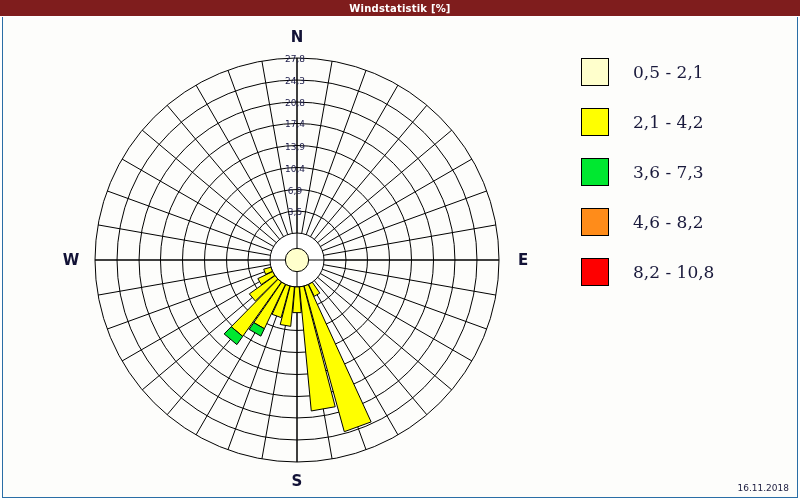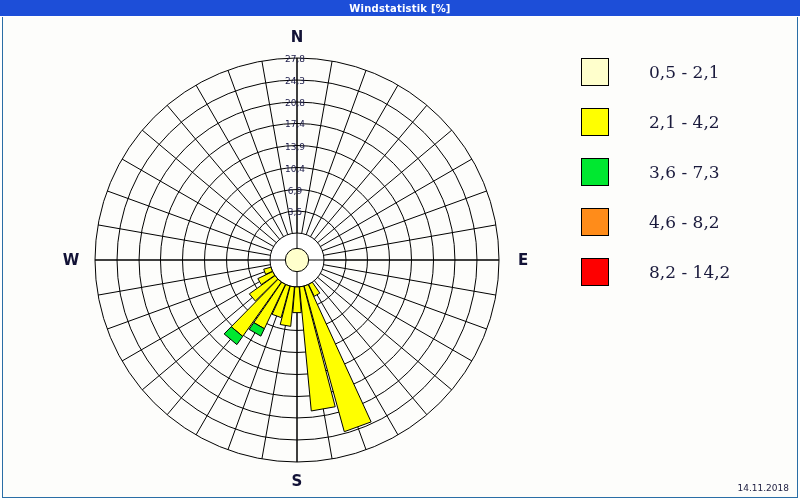--- a/index.html
+++ b/index.html
@@ -6,21 +6,21 @@
   body{
     width:800px;height:500px;overflow:hidden;
     background:#ffffff;
     font-family:"DejaVu Sans","Liberation Sans",sans-serif;
   }
   #app{position:relative;width:800px;height:500px;box-sizing:border-box;}
 
   
   #titlebar{
     position:absolute;left:0;top:0;width:800px;height:16px;
-    background:#1d4ed8;
+    background:#7f1d1d;
     color:#ffffff;
     font-size:10px;font-weight:bold;
     display:flex;align-items:center;justify-content:center;
     letter-spacing:.2px;
   }
 
   
   #panel{
     position:absolute;left:2px;top:17px;width:796px;height:481px;
     background:#fdfdfb;
@@ -40,21 +40,21 @@
   .legend-row{
     display:flex;align-items:center;height:50px;
   }
   .swatch{
     width:28px;height:28px;
     border:1px solid #000000;
     box-sizing:border-box;
     flex:0 0 auto;
   }
   .legend-label{
-    margin-left:40px;
+    margin-left:24px;
     font-family:"DejaVu Serif","Liberation Serif",serif;
     font-size:17px;
     color:#1a1a3c;
     white-space:nowrap;
   }
 
   
   #datestamp{
     position:absolute;right:8px;bottom:4px;
     font-size:9px;
@@ -182,20 +182,20 @@
         <div class="legend-row">
           <div class="swatch" style="background: rgb(0, 232, 48);"></div>
           <div class="legend-label">3,6 - 7,3</div>
         </div>
         <div class="legend-row">
           <div class="swatch" style="background: rgb(255, 140, 26);"></div>
           <div class="legend-label">4,6 - 8,2</div>
         </div>
         <div class="legend-row">
           <div class="swatch" style="background: rgb(254, 0, 0);"></div>
-          <div class="legend-label">8,2 - 14,2</div>
+          <div class="legend-label">8,2 - 10,8</div>
         </div>
       </div>
 
-    <div id="datestamp">14.11.2018</div>
+    <div id="datestamp">16.11.2018</div>
 
   </div>
 </div>
 
 </body></html>

